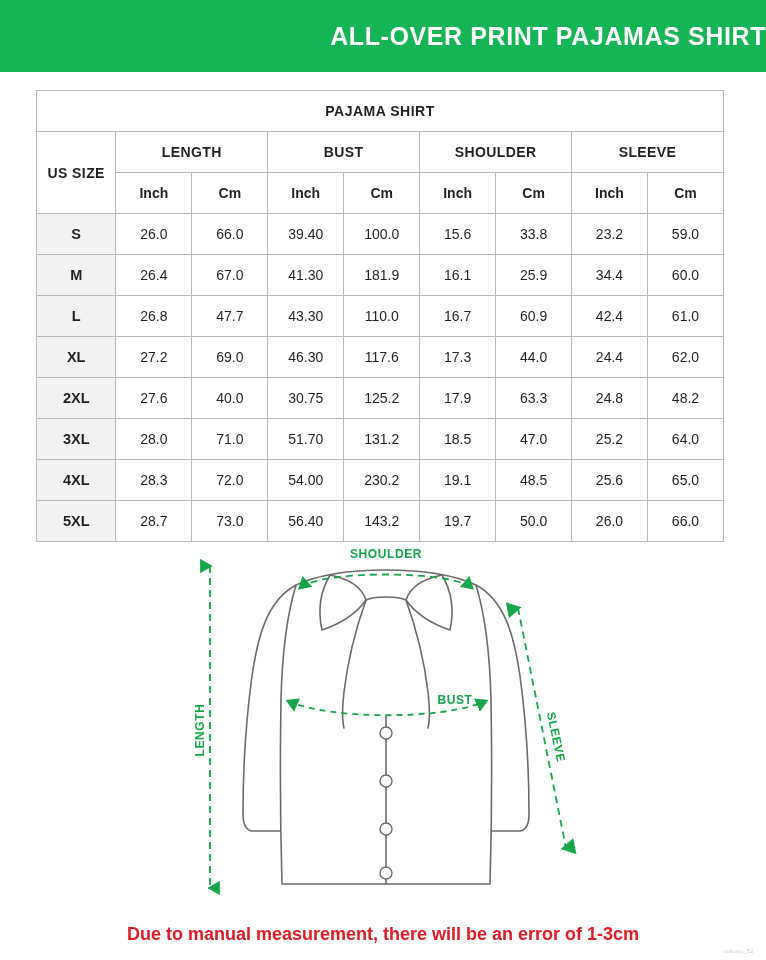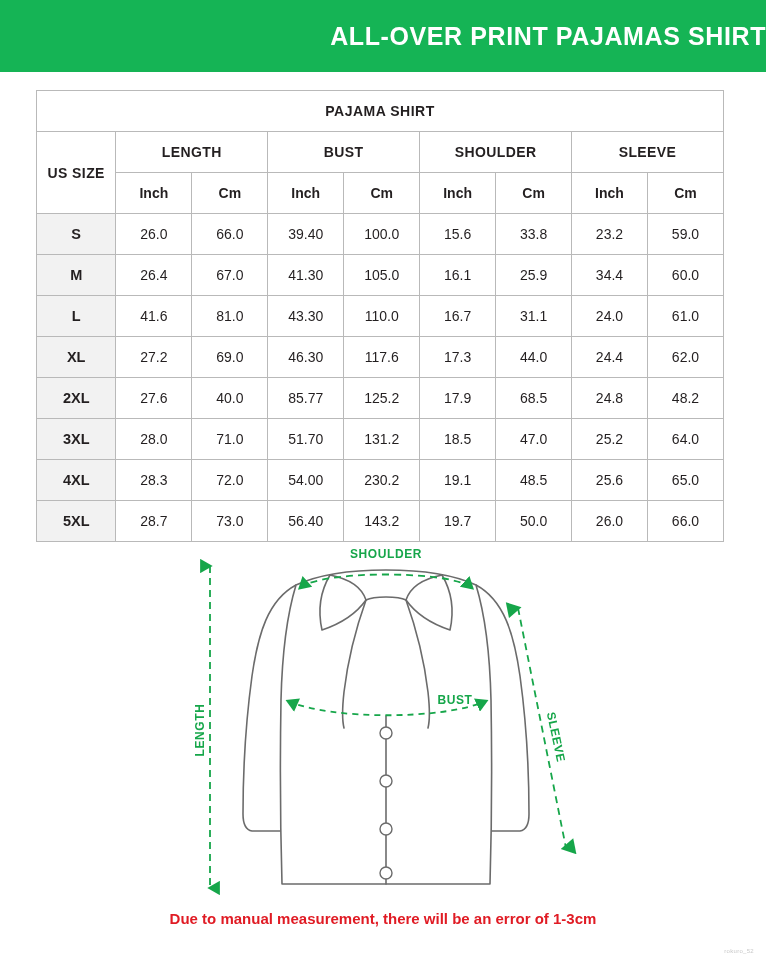--- a/index.html
+++ b/index.html
@@ -102,22 +102,22 @@
   }
   .diagram svg {
     display: block;
   }
 
   
   .note {
     text-align: center;
     color: #e01b24;
     font-weight: bold;
-    font-size: 15px;
-    margin-top: 2px;
+    font-size: 18px;
+    margin-top: 16px;
   }
   .watermark {
     position: absolute;
     right: 12px;
     bottom: 6px;
     font-size: 6px;
     color: #c9c9c9;
     letter-spacing: 0.3px;
   }
 </style>
@@ -174,56 +174,56 @@
           <td>15.6</td>
           <td>33.8</td>
           <td>23.2</td>
           <td>59.0</td>
         </tr>
         <tr class="row-data">
           <td class="size-cell">M</td>
           <td>26.4</td>
           <td>67.0</td>
           <td>41.30</td>
-          <td>105.0</td>
+          <td>181.9</td>
           <td>16.1</td>
           <td>25.9</td>
           <td>34.4</td>
           <td>60.0</td>
         </tr>
         <tr class="row-data">
           <td class="size-cell">L</td>
-          <td>41.6</td>
-          <td>81.0</td>
+          <td>26.8</td>
+          <td>47.7</td>
           <td>43.30</td>
           <td>110.0</td>
           <td>16.7</td>
-          <td>31.1</td>
-          <td>24.0</td>
+          <td>60.9</td>
+          <td>42.4</td>
           <td>61.0</td>
         </tr>
         <tr class="row-data">
           <td class="size-cell">XL</td>
           <td>27.2</td>
           <td>69.0</td>
           <td>46.30</td>
           <td>117.6</td>
           <td>17.3</td>
           <td>44.0</td>
           <td>24.4</td>
           <td>62.0</td>
         </tr>
         <tr class="row-data">
           <td class="size-cell">2XL</td>
           <td>27.6</td>
           <td>40.0</td>
-          <td>85.77</td>
+          <td>30.75</td>
           <td>125.2</td>
           <td>17.9</td>
-          <td>68.5</td>
+          <td>63.3</td>
           <td>24.8</td>
           <td>48.2</td>
         </tr>
         <tr class="row-data">
           <td class="size-cell">3XL</td>
           <td>28.0</td>
           <td>71.0</td>
           <td>51.70</td>
           <td>131.2</td>
           <td>18.5</td>

